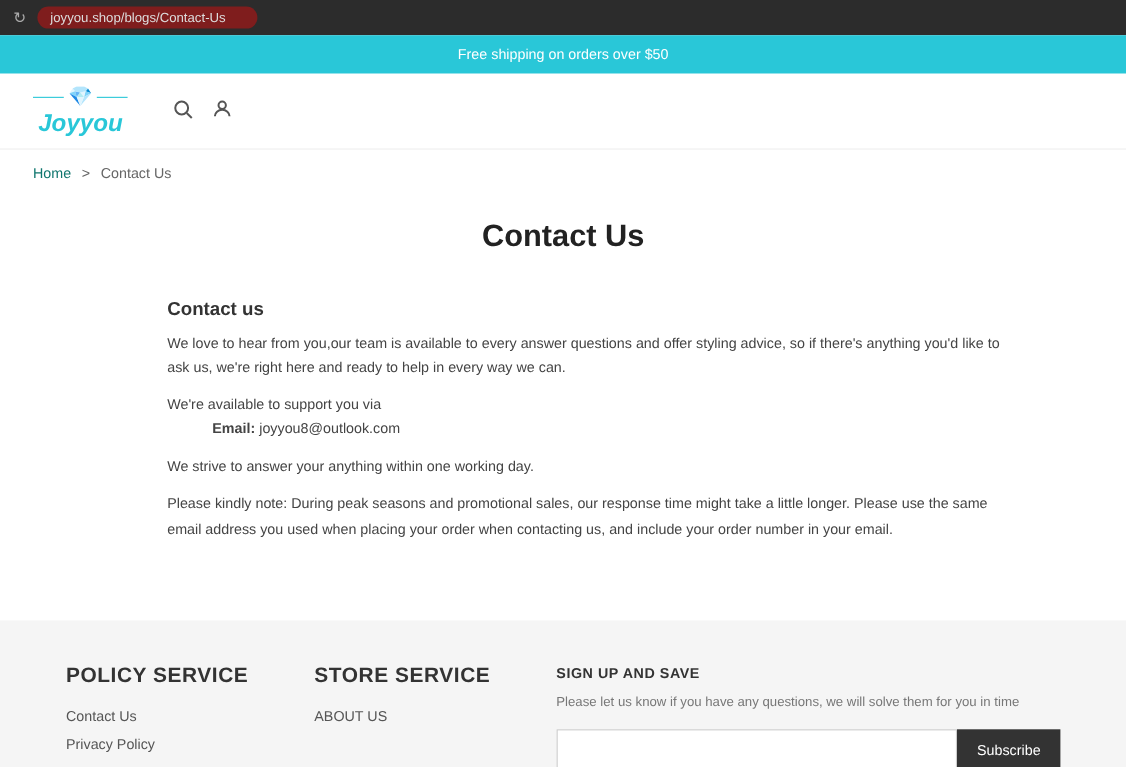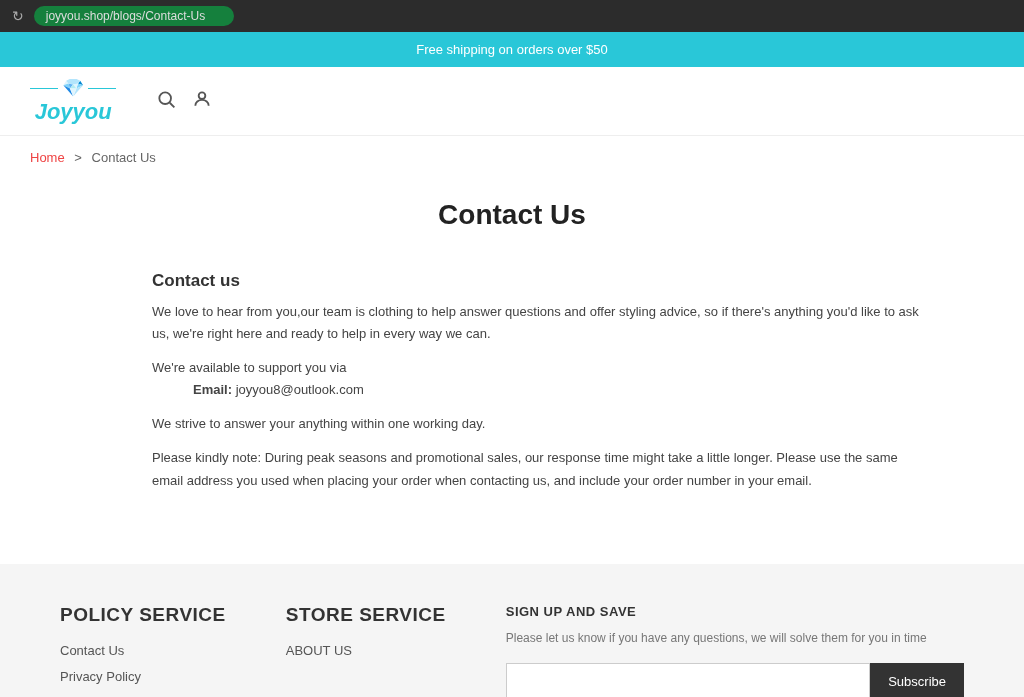--- a/index.html
+++ b/index.html
@@ -17,21 +17,21 @@
     .browser-controls {
       display: flex;
       align-items: center;
       gap: 6px;
     }
     .browser-reload {
       color: #aaa;
       font-size: 14px;
     }
     .browser-url-bar {
-      background: #15803d;
+      background: #7f1d1d;
       border-radius: 12px;
       padding: 3px 12px;
       color: #ddd;
       font-size: 12px;
       min-width: 200px;
     }
 
     
     .top-banner {
       background: #29c7d8;
@@ -100,21 +100,21 @@
       color: #555;
       cursor: pointer;
     }
 
     
     .breadcrumb {
       padding: 14px 30px;
       font-size: 13px;
       color: #666;
     }
-    .breadcrumb a { color: #ef4444; text-decoration: none; }
+    .breadcrumb a { color: #0f766e; text-decoration: none; }
     .breadcrumb .sep { margin: 0 6px; }
 
     
     .main-content {
       max-width: 900px;
       margin: 0 auto;
       padding: 20px 30px 60px;
     }
     .page-title {
       text-align: center;
@@ -251,21 +251,21 @@
   <a href="#">Home</a>
   <span class="sep">&gt;</span>
   <span>Contact Us</span>
 </div>
 
 <div class="main-content">
   <h1 class="page-title">Contact Us</h1>
 
   <div class="contact-section">
     <h2>Contact us</h2>
-    <p>We love to hear from you,our team is clothing to help answer questions and offer styling advice, so if there's anything you'd like to ask us, we're right here and ready to help in every way we can.</p>
+    <p>We love to hear from you,our team is available to every answer questions and offer styling advice, so if there's anything you'd like to ask us, we're right here and ready to help in every way we can.</p>
     <p>
       <span>We're available to support you via</span><br>
       <span class="email-label">Email:</span>
       <span>joyyou8@outlook.com</span>
     </p>
     <p>We strive to answer your anything within one working day.</p>
     <p>Please kindly note: During peak seasons and promotional sales, our response time might take a little longer. Please use the same email address you used when placing your order when contacting us, and include your order number in your email.</p>
   </div>
 </div>
 

